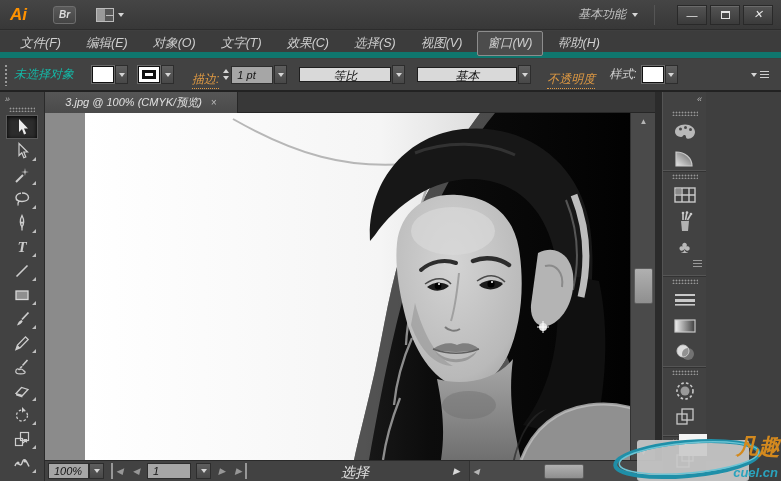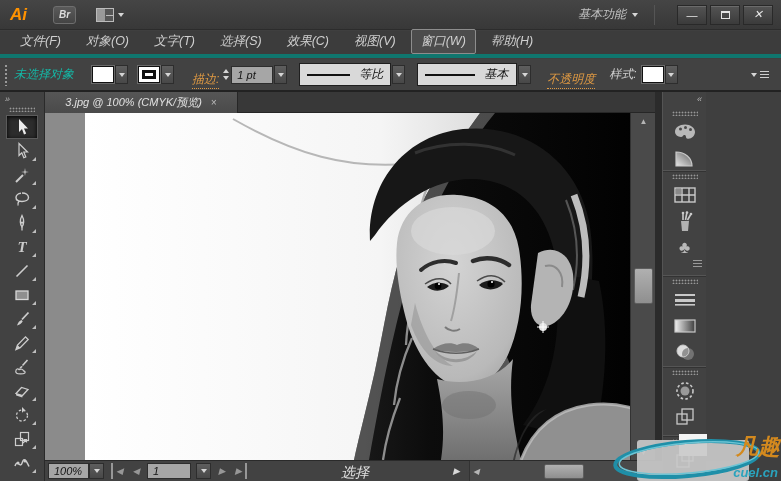--- a/index.html
+++ b/index.html
@@ -14,38 +14,38 @@
   .ws-grid{width:18px;height:14px;border:1px solid #bbb;background:#555;position:relative;}
   .ws-grid::before{content:"";position:absolute;left:0;top:0;width:8px;height:12px;background:#999;}
   .ws-grid::after{content:"";position:absolute;left:9px;top:6px;width:8px;height:1px;background:#bbb;}
   .titlebar .spacer{flex:1;}
   .ws-switcher{display:flex;align-items:center;gap:6px;font-size:12px;color:#c3c3c3;padding-right:16px;border-right:1px solid #555;height:20px;}
   .winbtns{display:flex;gap:3px;margin-left:22px;margin-right:8px;}
   .winbtn{width:30px;height:20px;background:linear-gradient(#545454,#3b3b3b);border:1px solid #292929;box-shadow:inset 0 1px 0 #6b6b6b;color:#e8e8e8;font-size:11px;display:flex;align-items:center;justify-content:center;}
   .maxbox{width:9px;height:8px;border:1px solid #e4e4e4;border-top-width:2px;}
 
   
-  .menubar{position:absolute;left:0;top:31px;width:781px;height:27px;background:#3c3c3c;border-bottom:4px solid #0f766e;display:flex;align-items:flex-end;padding-left:10px;font-size:12.5px;}
+  .menubar{position:absolute;left:0;top:31px;width:781px;height:27px;background:#3c3c3c;border-bottom:6px solid #0f766e;display:flex;align-items:flex-start;padding-left:10px;font-size:12.5px;}
   .menu-item{padding:3px 9px;margin-right:5px;color:#cfcfcf;border:1px solid transparent;}
   .menu-item.active{border:1px solid #8d8d8d;background:#4c4c4c;border-radius:2px;}
 
   
   .controlbar{position:absolute;left:0;top:59px;width:781px;height:33px;background:#424242;border-bottom:2px solid #222;display:flex;align-items:center;font-size:12px;}
   .vgrip{width:5px;height:22px;margin:0 5px 0 4px;background-image:radial-gradient(circle,#9a9a9a 0.8px,transparent 1.1px);background-size:4px 4px;}
   .sel-status{color:#14b8a6;margin-right:18px;white-space:nowrap;}
   .swatch-combo{display:flex;align-items:center;margin-right:10px;}
   .swatch{width:22px;height:17px;background:#fff;border:1px solid #111;box-shadow:0 0 0 1px #6a6a6a;position:relative;}
   .swatch.stroke-ring::after{content:"";position:absolute;inset:3px;border:3px solid #111;background:#fff;}
   .dd-btn{width:13px;height:19px;background:linear-gradient(#5e5e5e,#484848);border:1px solid #2d2d2d;display:flex;align-items:center;justify-content:center;margin-left:1px;}
   .tri-d{width:0;height:0;border-left:3.5px solid transparent;border-right:3.5px solid transparent;border-top:4.5px solid #d6d6d6;}
   .tri-u{width:0;height:0;border-left:3.5px solid transparent;border-right:3.5px solid transparent;border-bottom:4.5px solid #d6d6d6;}
   .olink{color:#e09a43;border-bottom:1px dotted #e09a43;margin:11px 4px 0 8px;white-space:nowrap;}
   .stepper{display:flex;flex-direction:column;gap:3px;margin-right:2px;}
   .field{height:18px;background:#a6a6a6;border:1px solid #2d2d2d;color:#151515;font-size:11px;padding:0 5px;display:flex;align-items:center;white-space:nowrap;}
-  .line-dd{height:23px;background:#d9d9d9;border:1px solid #1f1f1f;display:flex;align-items:center;padding:0 7px;color:#111;font-size:12px;white-space:nowrap;}
+  .line-dd{height:15px;background:#d9d9d9;border:1px solid #1f1f1f;display:flex;align-items:center;padding:0 7px;color:#111;font-size:12px;white-space:nowrap;flex-direction:column;}
   .line-sample{height:2px;background:#111;margin-right:9px;}
   .ctrl-label{color:#cfcfcf;margin-left:10px;margin-right:5px;white-space:nowrap;}
   .panel-menu{margin-left:auto;margin-right:12px;display:flex;align-items:center;gap:3px;}
   .menu-lines{display:flex;flex-direction:column;gap:2px;}
   .menu-lines i{display:block;width:9px;height:1px;background:#cfcfcf;}
 
   
   .workspace{position:absolute;left:0;top:92px;width:781px;height:389px;display:flex;}
 
   
@@ -133,24 +133,25 @@
       <div class="winbtn">—</div>
       <div class="winbtn">
           <span class="maxbox"></span>
         </div>
       <div class="winbtn">✕</div>
     </div>
   </div>
 
   <div class="menubar">
     <span class="menu-item">文件(F)</span>
+    <span class="menu-item">编辑(E)</span>
     <span class="menu-item">对象(O)</span>
     <span class="menu-item">文字(T)</span>
+    <span class="menu-item">效果(C)</span>
     <span class="menu-item">选择(S)</span>
-    <span class="menu-item">效果(C)</span>
     <span class="menu-item">视图(V)</span>
     <span class="menu-item active">窗口(W)</span>
     <span class="menu-item">帮助(H)</span>
   </div>
 
   <div class="controlbar">
     <div class="vgrip"></div>
     <span class="sel-status">未选择对象</span>
     <div class="swatch-combo">
       <div class="swatch"></div>

